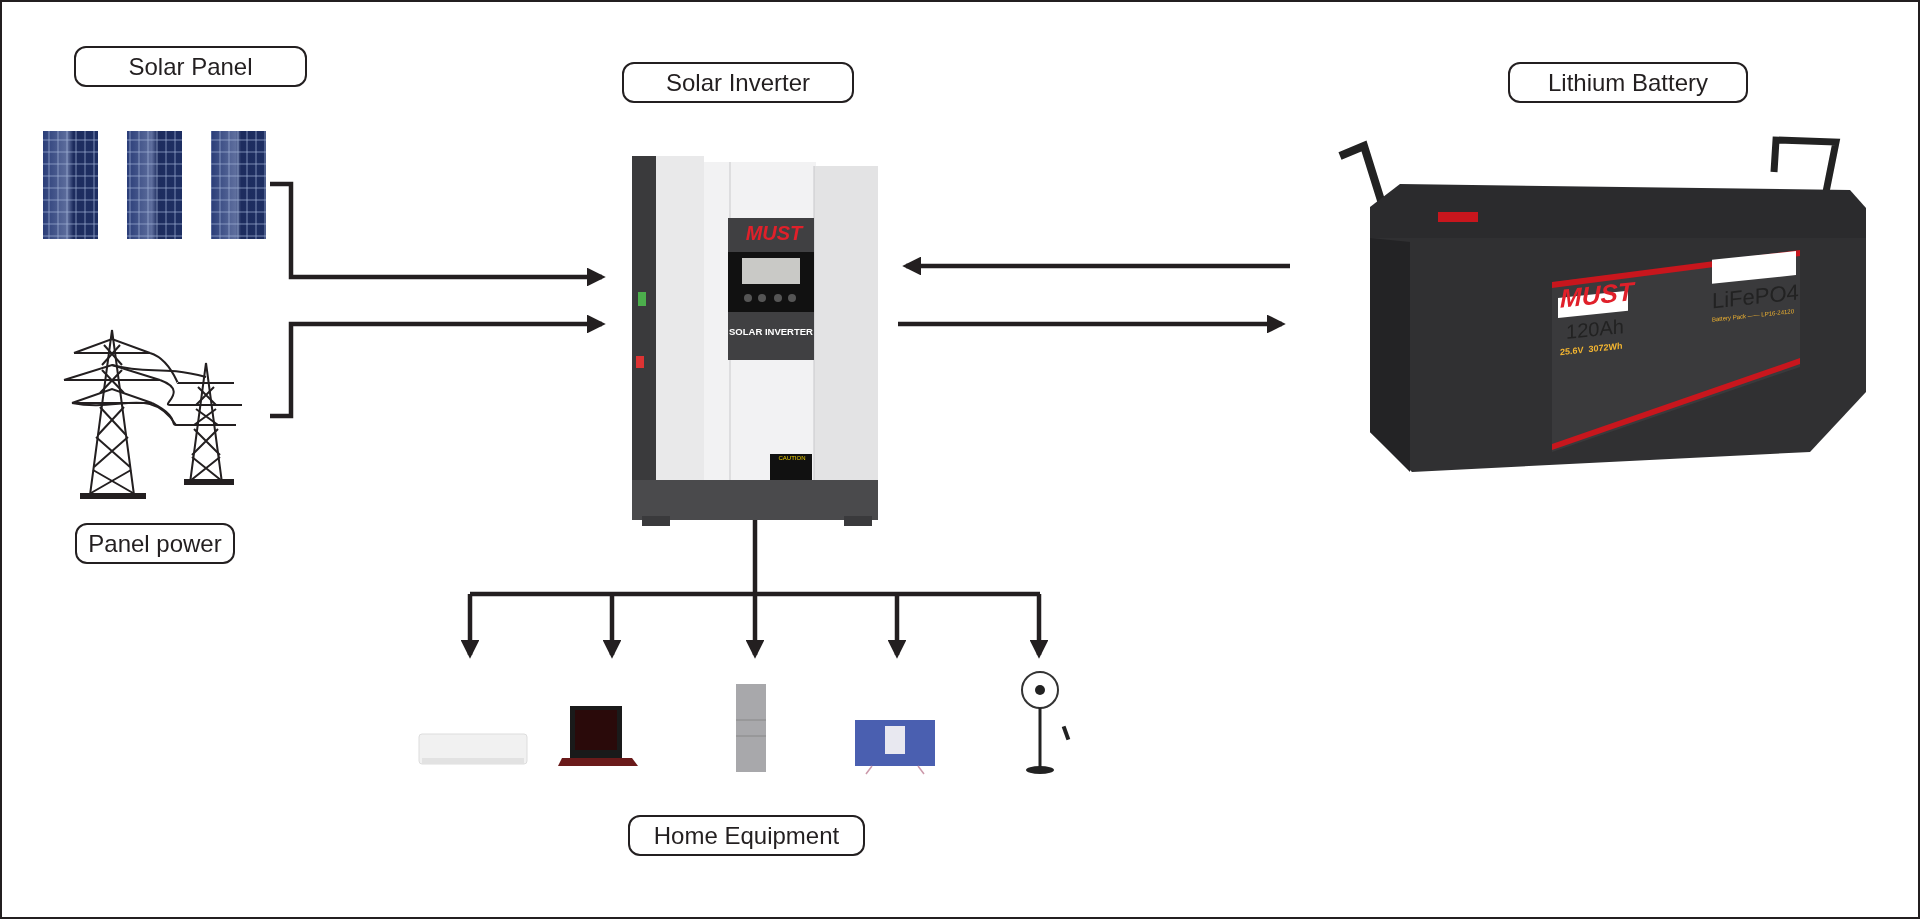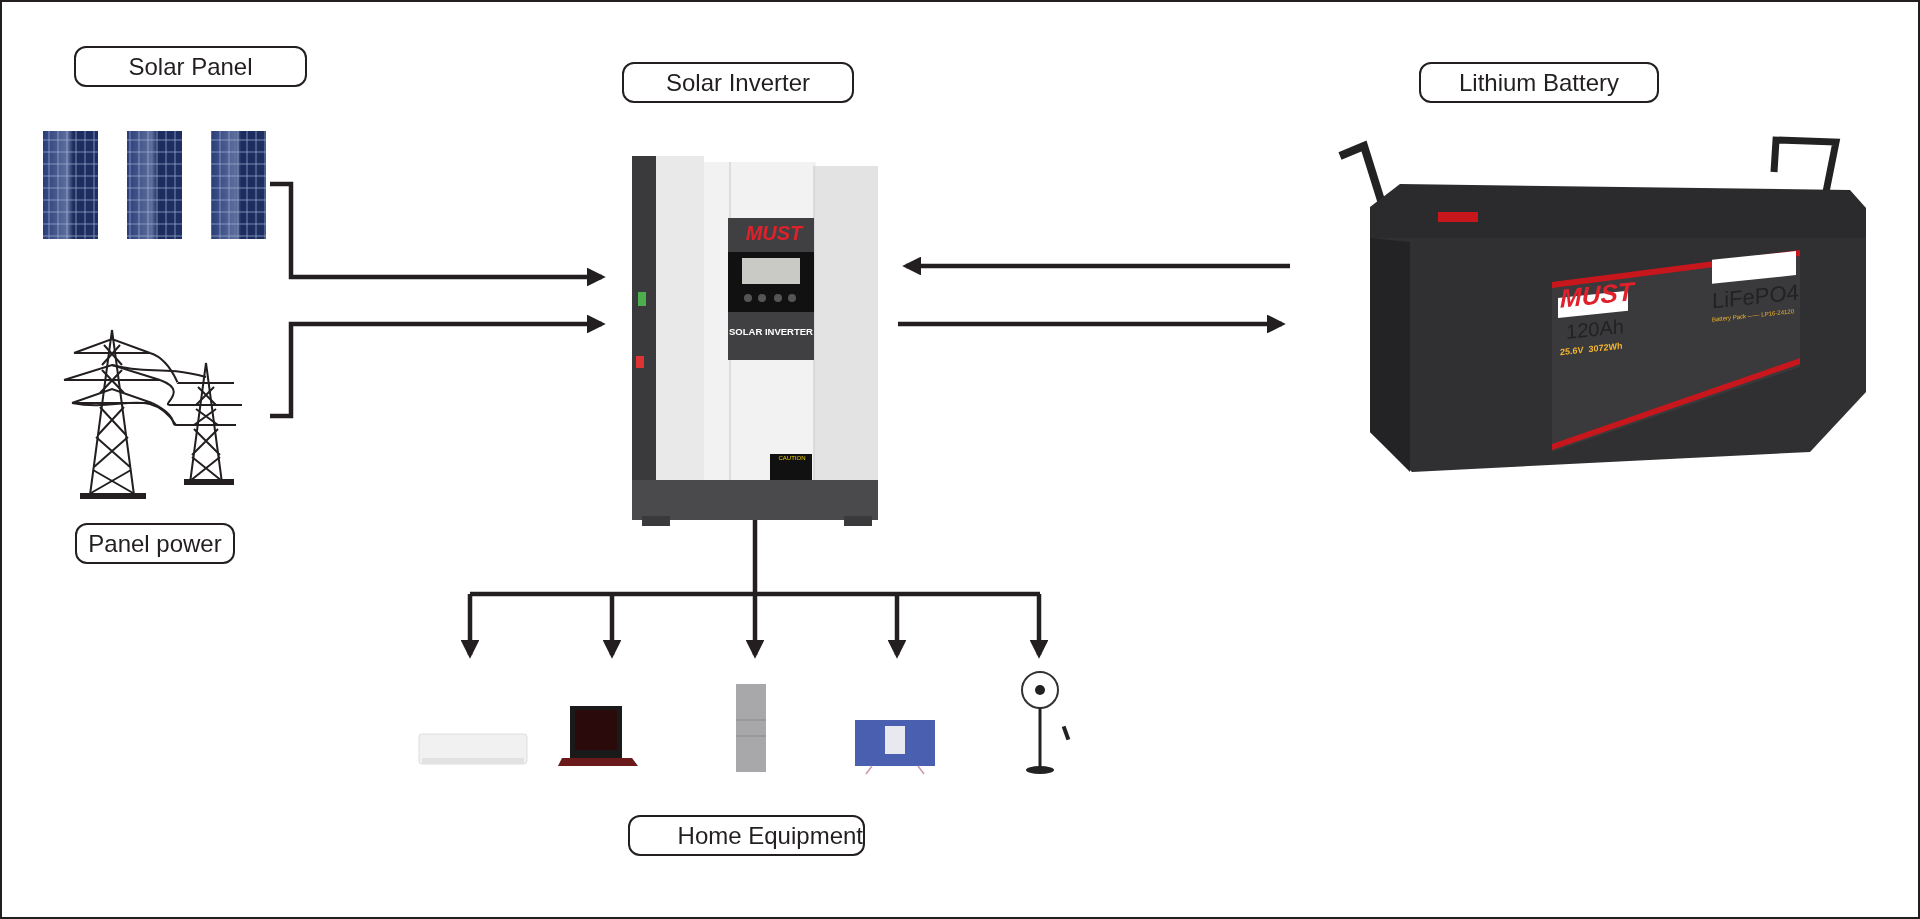--- a/index.html
+++ b/index.html
@@ -13,23 +13,23 @@
   .abs { position: absolute; }
   svg.wires { position: absolute; left: 0; top: 0; }
 </style>
 </head>
 <body>
 
 <div class="frame"></div>
 
 <div class="label" style="left:38px; top:46px; width:229px;margin-left:36px;">Solar Panel</div>
 <div class="label" style="left:622px; top:62px; width:228px;">Solar Inverter</div>
-<div class="label" style="left:1419px; top:62px; width:236px;">Lithium Battery</div>
+<div class="label" style="left:1508px; top:62px; width:236px;">Lithium Battery</div>
 <div class="label" style="left:75px; top:523px; width:156px;">Panel power</div>
-<div class="label" style="left:628px; top:815px; width:233px;text-align:right;">Home Equipment</div>
+<div class="label" style="left:628px; top:815px; width:233px;">Home Equipment</div>
 
 <svg class="wires" width="1920" height="919">
   <defs>
     <marker id="ah" viewBox="0 0 10 10" refX="8" refY="5" markerWidth="4.2" markerHeight="4.2" orient="auto">
       <path d="M0,0 L10,5 L0,10 z" fill="#231f20"></path>
     </marker>
   </defs>
   <g stroke="#231f20" stroke-width="4.5" fill="none">
 
     <path d="M270,184 L291,184 L291,277 L602,277" marker-end="url(#ah)"></path>

